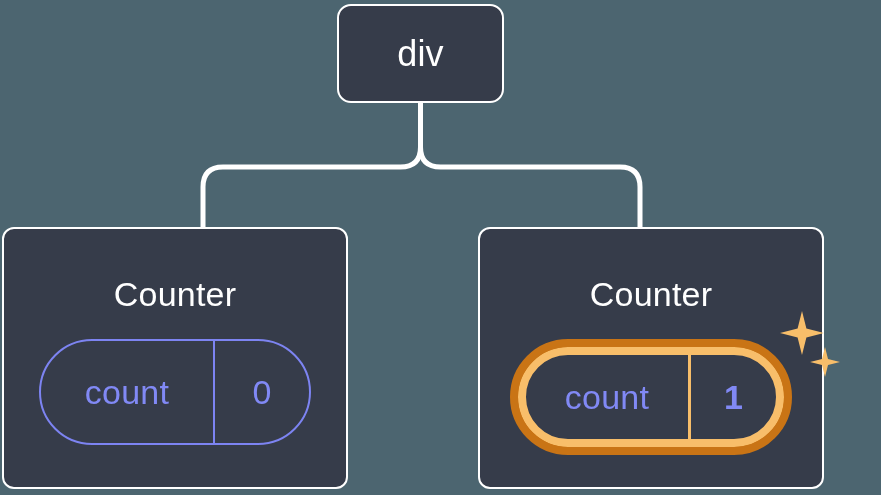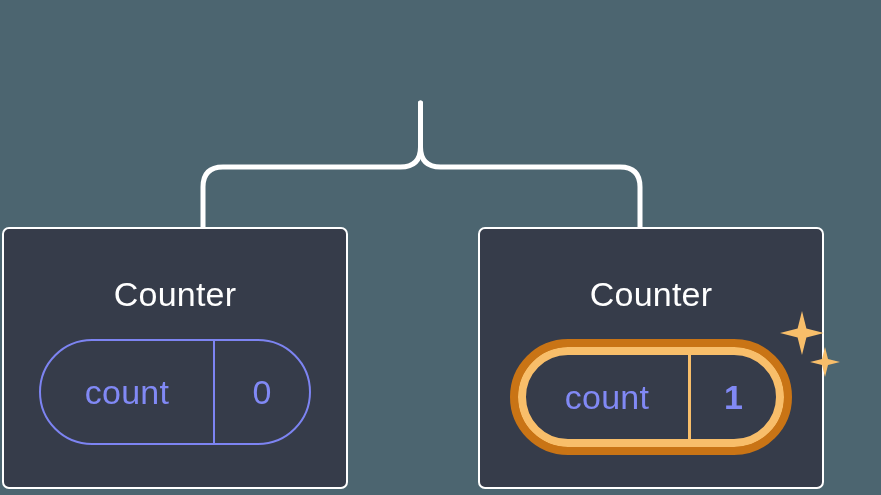--- a/index.html
+++ b/index.html
@@ -30,21 +30,21 @@
     height: 495px;
     pointer-events: none;
   }
 
   
   .node {
     position: absolute;
     box-sizing: border-box;
     background: #363c4a;
     border: 2px solid #ffffff;
-    border-radius: 7px;
+    border-radius: 12px;
     display: flex;
     flex-direction: column;
     align-items: center;
   }
   .node-root {
     left: 337px;
     top: 4px;
     width: 167px;
     height: 99px;
     border-radius: 14px;
@@ -168,20 +168,23 @@
 </head>
 <body>
 
 <div id="stage">
 
   <svg id="connectors" viewBox="0 0 881 495" width="881" height="495" aria-hidden="true">
     <path d="M 420.5 103 L 420.5 147 Q 420.5 167 400.5 167 L 223 167 Q 203 167 203 187 L 203 227" fill="none" stroke="#ffffff" stroke-width="5" stroke-linecap="round"></path>
     <path d="M 420.5 103 L 420.5 147 Q 420.5 167 440.5 167 L 620 167 Q 640 167 640 187 L 640 227" fill="none" stroke="#ffffff" stroke-width="5" stroke-linecap="round"></path>
   </svg>
 
+  <div class="node node-root">
+    <div class="node-title">div</div>
+  </div>
 
   <div class="node node-child node-left">
     <div class="node-title">Counter</div>
     <div class="pill-wrap">
       <div class="pill pill-plain">
         <div class="pill-cell pill-key">count</div>
         <div class="pill-cell pill-val">0</div>
       </div>
     </div>
   </div>

